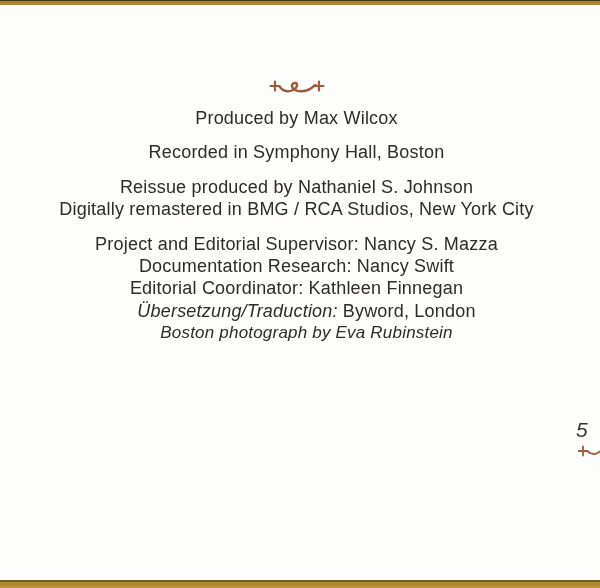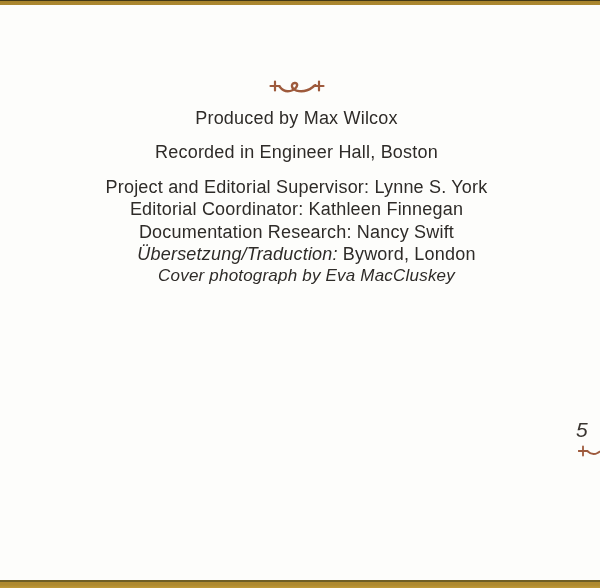--- a/index.html
+++ b/index.html
@@ -63,33 +63,35 @@
     </svg>
   </div>
 
   <div class="credits">
 
     <div class="group">
       <div class="line">Produced by Max Wilcox</div>
     </div>
 
     <div class="group">
-      <div class="line">Recorded in Engineer Hall, Boston</div>
+      <div class="line">Recorded in Symphony Hall, Boston</div>
     </div>
 
     <div class="group">
+      <div class="line">Reissue produced by Nathaniel S. Johnson</div>
+      <div class="line">Digitally remastered in BMG / RCA Studios, New York City</div>
     </div>
 
 
     <div class="group">
-      <div class="line">Project and Editorial Supervisor: Lynne S. York</div>
+      <div class="line">Project and Editorial Supervisor: Nancy S. Mazza</div>
+      <div class="line">Documentation Research: Nancy Swift</div>
       <div class="line">Editorial Coordinator: Kathleen Finnegan</div>
-      <div class="line">Documentation Research: Nancy Swift</div>
       <div class="line"><span class="italic">Übersetzung/Traduction:</span><span class="roman-after">Byword, London</span></div>
-      <div class="line italic cover">Cover photograph by Eva MacCluskey</div>
+      <div class="line italic cover">Boston photograph by Eva Rubinstein</div>
     </div>
 
   </div>
 
   <div class="page-number">5</div>
 
   <div class="edge-ornament">
     <svg width="36" height="14" viewBox="0 0 36 14" fill="none" xmlns="http://www.w3.org/2000/svg">
       <path d="M5 2.5 L5 11.5 M0.5 7 L9.5 7" stroke="#9e5a3c" stroke-width="1.8" stroke-linecap="round"></path>
       <path d="M9.5 7.3 C12.5 10 16 11 19.5 9 C22.5 7.2 24.5 5.5 27 6 C30 6.6 32 8.5 35 9" stroke="#9e5a3c" stroke-width="1.9" stroke-linecap="round"></path>

